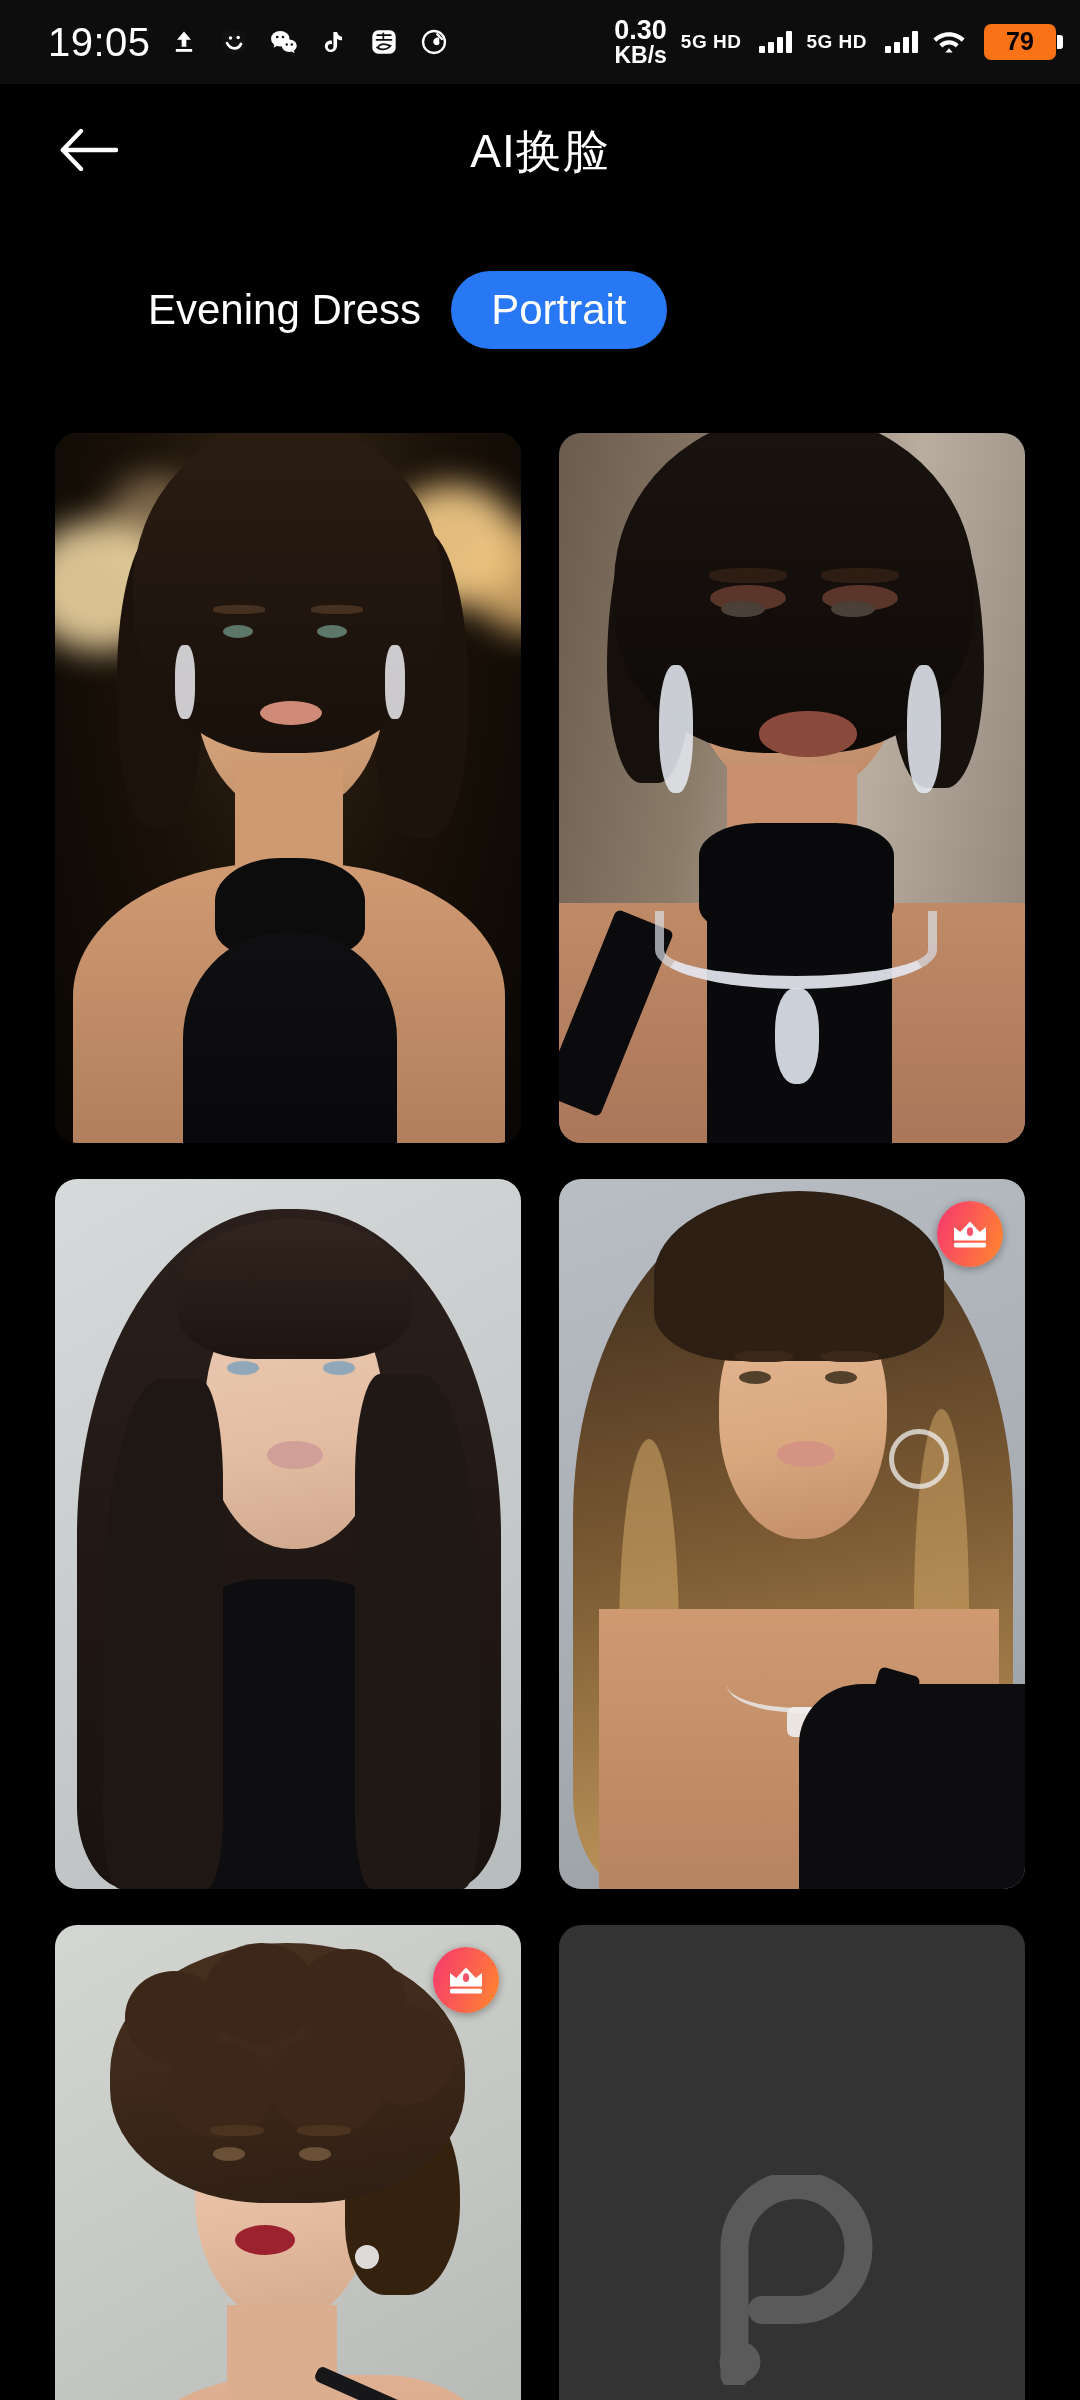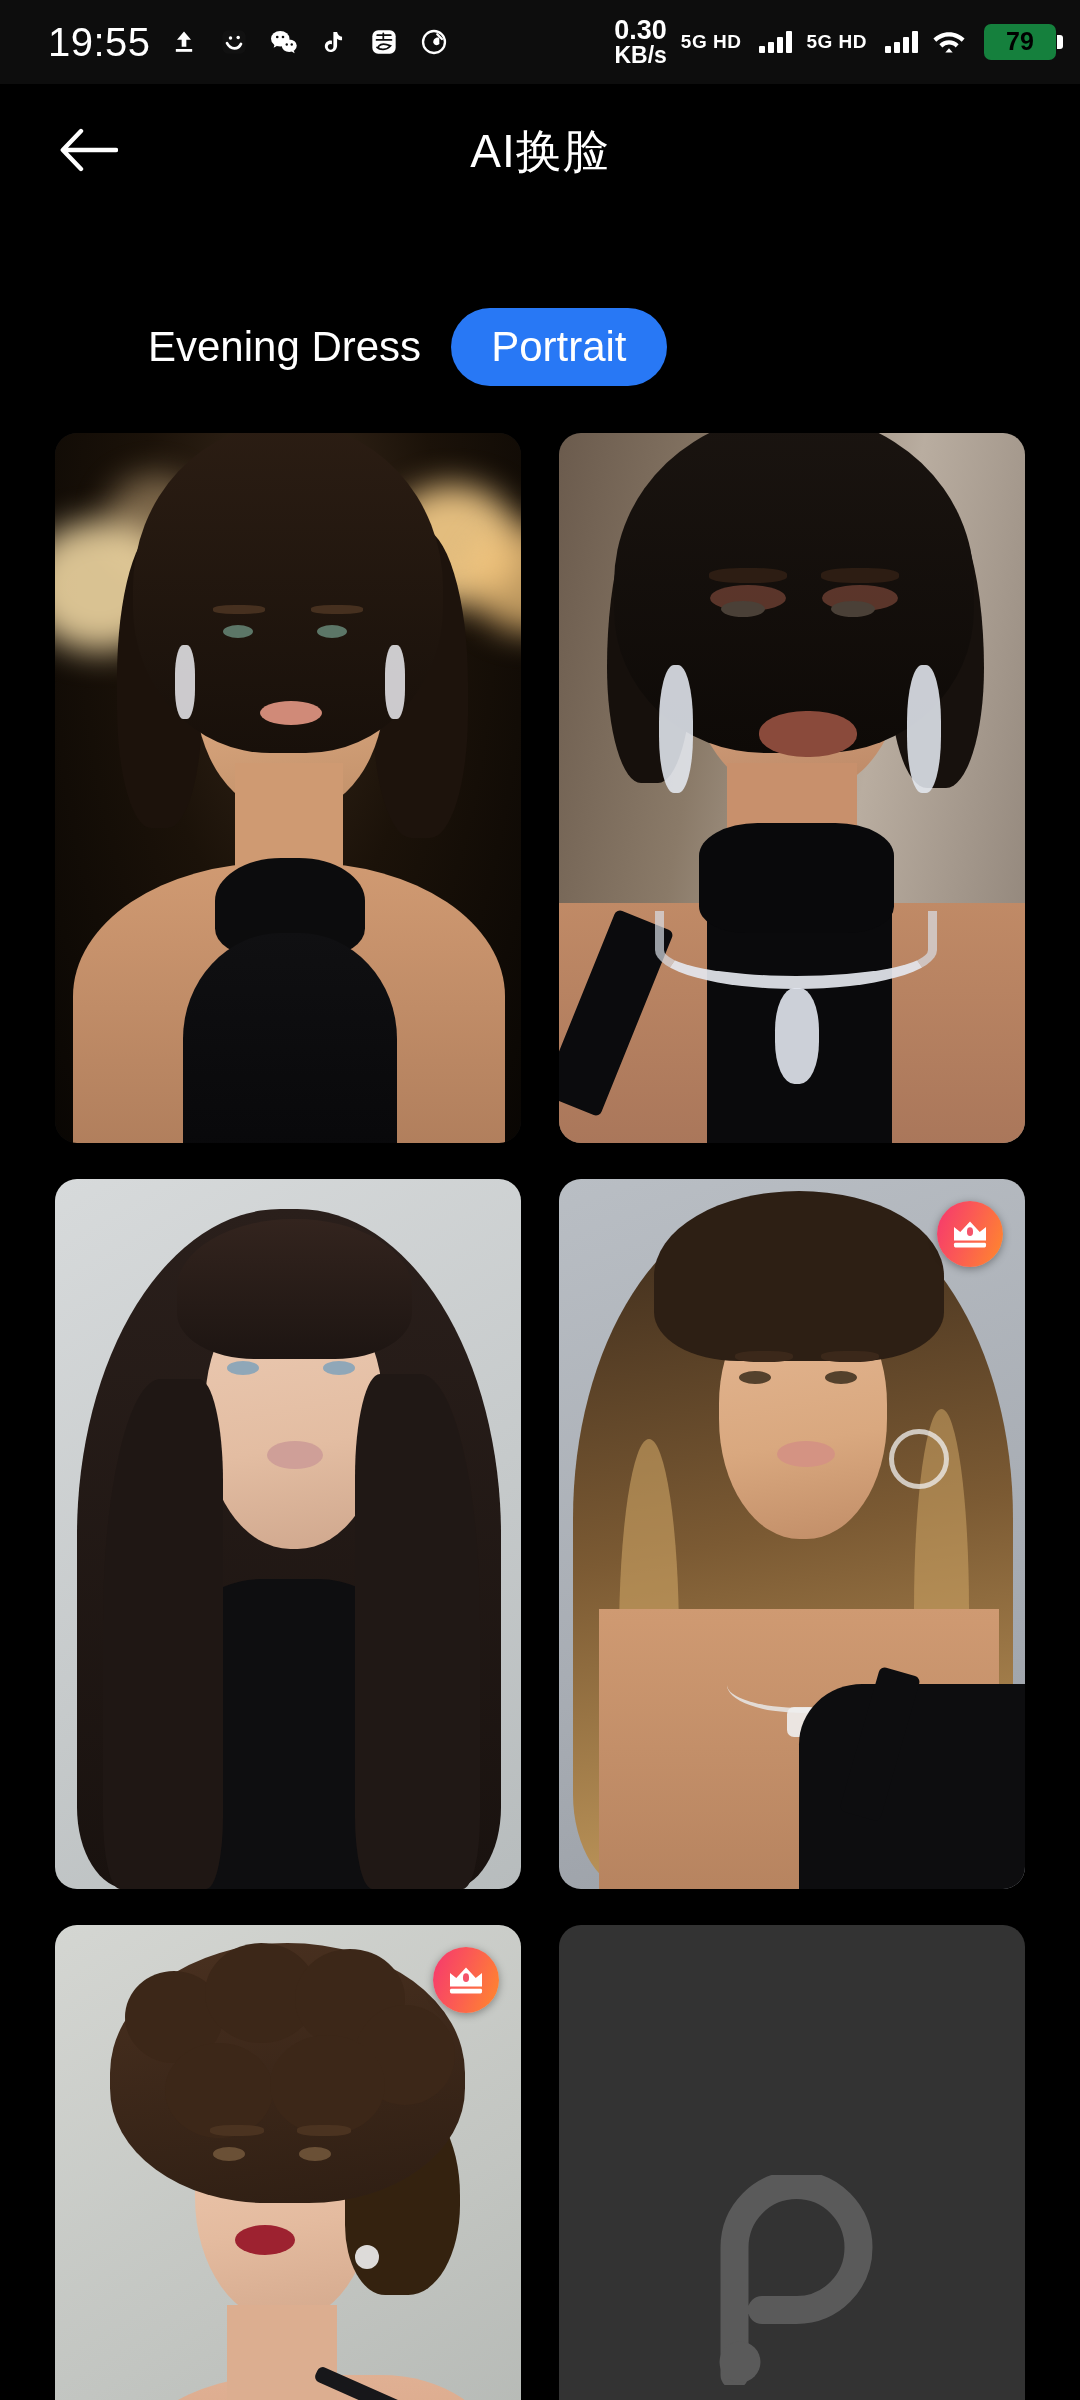--- a/index.html
+++ b/index.html
@@ -26,21 +26,21 @@
   .netspeed .n2{ font-size:23px; font-weight:700; }
   .sig{ display:flex; flex-direction:row; align-items:center; gap:18px; }
   .sig-lbl{ font-size:19px; font-weight:700; letter-spacing:.5px; }
   .bars{ display:flex; align-items:flex-end; gap:3px; height:22px; }
   .bars i{ display:block; width:6px; background:#fff; border-radius:1px; }
   .bars i:nth-child(1){ height:7px; }
   .bars i:nth-child(2){ height:11px; }
   .bars i:nth-child(3){ height:16px; }
   .bars i:nth-child(4){ height:22px; }
   .battery{
-    width:72px; height:36px; border-radius:7px; background:#15803d; color:#000;
+    width:72px; height:36px; border-radius:7px; background:#f97316; color:#000;
     display:flex; align-items:center; justify-content:center;
     font-size:25px; font-weight:700; position:relative; margin-left:4px;
   }
   .battery:after{
     content:""; position:absolute; right:-7px; top:11px; width:6px; height:14px;
     background:#fff; border-radius:0 3px 3px 0;
   }
 
   
   .appbar{
@@ -53,21 +53,21 @@
     cursor:pointer;
   }
   .appbar-title{
     width:100%; text-align:center; color:#fff; font-size:46px; font-weight:400;
     letter-spacing:1px;
   }
 
   
   .tabs{
     position:absolute; top:271px; left:0; width:1080px; height:115px;
-    display:flex; align-items:flex-end; gap:0; padding-left:118px; overflow:hidden;
+    display:flex; align-items:flex-start; gap:0; padding-left:118px; overflow:hidden;
     white-space:nowrap;
   }
   .tab{
     color:#fff; font-size:42px; font-weight:400; padding:0 30px;
     height:78px; display:inline-flex; align-items:center; cursor:pointer;
     border-radius:39px; flex:0 0 auto;
   }
   .tab.active{ background:#2878f5; padding:0 40px; }
 
   
@@ -244,21 +244,21 @@
   .p5 .strapk{ left:255px; top:470px; width:150px; height:16px; transform:rotate(24deg); background:#17171a; border-radius:6px; }
   .p5 .earr{ left:300px; top:320px; width:24px; height:24px; border-radius:50%; background:rgba(240,240,240,.9); }
 </style>
 </head>
 <body>
 
 <div id="screen">
 
   <div class="statusbar">
     <div class="sb-left">
-      <div class="sb-clock">19:55</div>
+      <div class="sb-clock">19:05</div>
 
       <span class="sb-icon">
         <svg width="28" height="28" viewBox="0 0 24 24">
             <path d="M12 3l6 7h-4v6h-4v-6H6l6-7z" fill="#fff"></path>
             <rect x="5" y="18" width="14" height="2.4" fill="#fff"></rect>
           </svg>
       </span>
 
       <span class="sb-icon">
         <svg width="28" height="28" viewBox="0 0 24 24">

